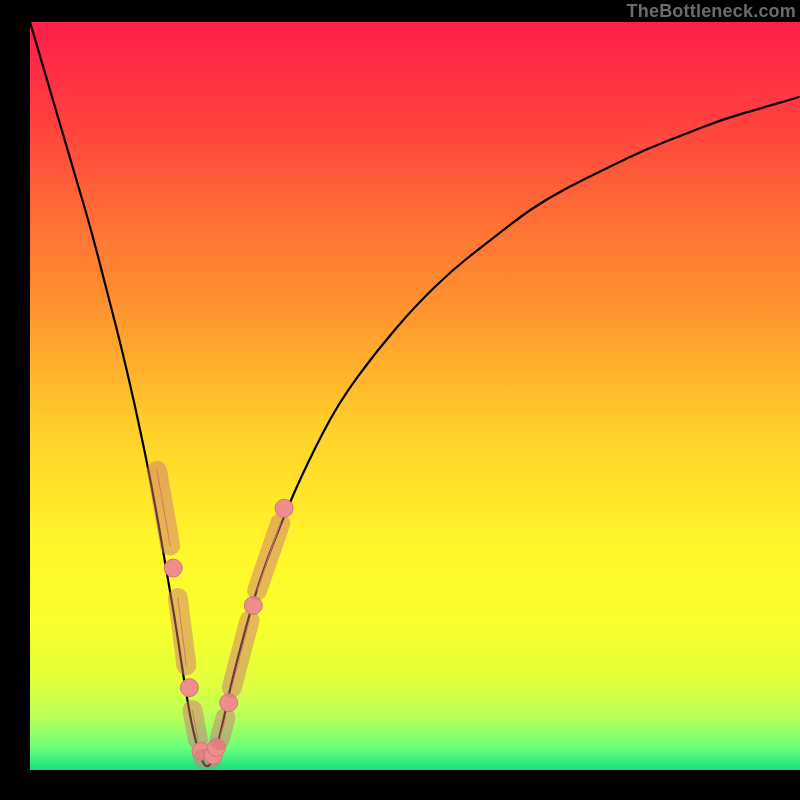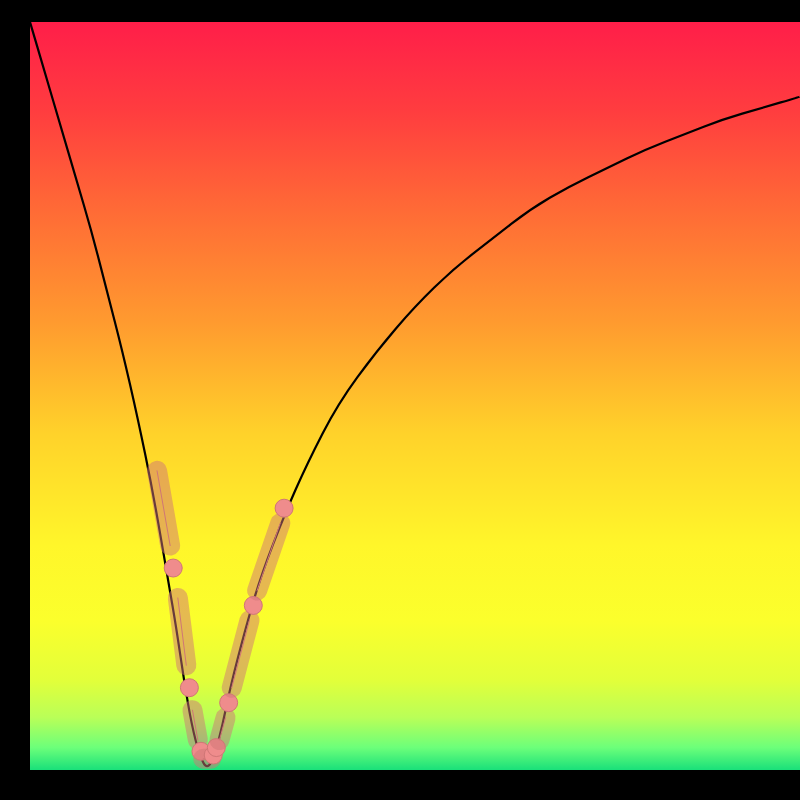--- a/index.html
+++ b/index.html
@@ -73,20 +73,21 @@
           <stop offset="80.00%" stop-color="#fbff2c"></stop>
           <stop offset="88.00%" stop-color="#e2ff3a"></stop>
           <stop offset="93.00%" stop-color="#b9ff58"></stop>
           <stop offset="97.00%" stop-color="#6cff7a"></stop>
           <stop offset="100.00%" stop-color="#19e07a"></stop>
         </linearGradient>
     </defs>
     <rect x="0" y="0" width="770" height="748" fill="url(#bg-grad)"></rect>
   </svg>
 
+  <div class="watermark">TheBottleneck.com</div>
 
   <svg class="curve" viewBox="0 0 770 748" preserveAspectRatio="none">
     <path id="curve-path" fill="none" stroke="#000000" stroke-width="2.2" d="M 0.00 0.00 Q 0.00 0.00 7.70 26.18 Q 15.40 52.36 23.10 78.54 Q 30.80 104.72 38.50 130.90 Q 46.20 157.08 53.90 183.26 Q 61.60 209.44 69.30 239.36 Q 77.00 269.28 84.70 299.20 Q 92.40 329.12 100.10 362.78 Q 107.80 396.44 115.50 433.84 Q 123.20 471.24 130.90 516.12 Q 138.60 561.00 142.45 583.44 Q 146.30 605.88 150.15 632.06 Q 154.00 658.24 157.85 680.68 Q 161.70 703.12 165.55 718.08 Q 169.40 733.04 173.25 740.52 Q 177.10 748.00 180.95 740.52 Q 184.80 733.04 188.65 718.08 Q 192.50 703.12 196.35 684.42 Q 200.20 665.72 207.90 635.80 Q 215.60 605.88 223.30 579.70 Q 231.00 553.52 242.55 523.60 Q 254.10 493.68 265.65 467.50 Q 277.20 441.32 292.60 411.40 Q 308.00 381.48 327.25 355.30 Q 346.50 329.12 365.75 306.68 Q 385.00 284.24 404.25 265.54 Q 423.50 246.84 442.75 231.88 Q 462.00 216.92 481.25 201.96 Q 500.50 187.00 519.75 175.78 Q 539.00 164.56 558.25 155.21 Q 577.50 145.86 596.75 136.51 Q 616.00 127.16 635.25 119.68 Q 654.50 112.20 673.75 104.72 Q 693.00 97.24 712.25 91.63 Q 731.50 86.02 750.75 80.41 T 770.00 74.80"></path>
     <g id="markers">
         <line x1="127.05" y1="448.80" x2="140.14" y2="523.60" stroke="#d07676" stroke-width="20" stroke-linecap="round" fill="none" opacity="0.5"></line>
         <line x1="127.05" y1="448.80" x2="140.14" y2="523.60" stroke="#ef8c8c" stroke-width="18" stroke-linecap="round" class="pill"></line>
         <circle cx="143.22" cy="546.04" r="9" class="dot"></circle>
         <line x1="147.84" y1="575.96" x2="156.31" y2="643.28" stroke="#d07676" stroke-width="20" stroke-linecap="round" fill="none" opacity="0.5"></line>
         <line x1="147.84" y1="575.96" x2="156.31" y2="643.28" stroke="#ef8c8c" stroke-width="18" stroke-linecap="round" class="pill"></line>
         <circle cx="159.39" cy="665.72" r="9" class="dot"></circle>

